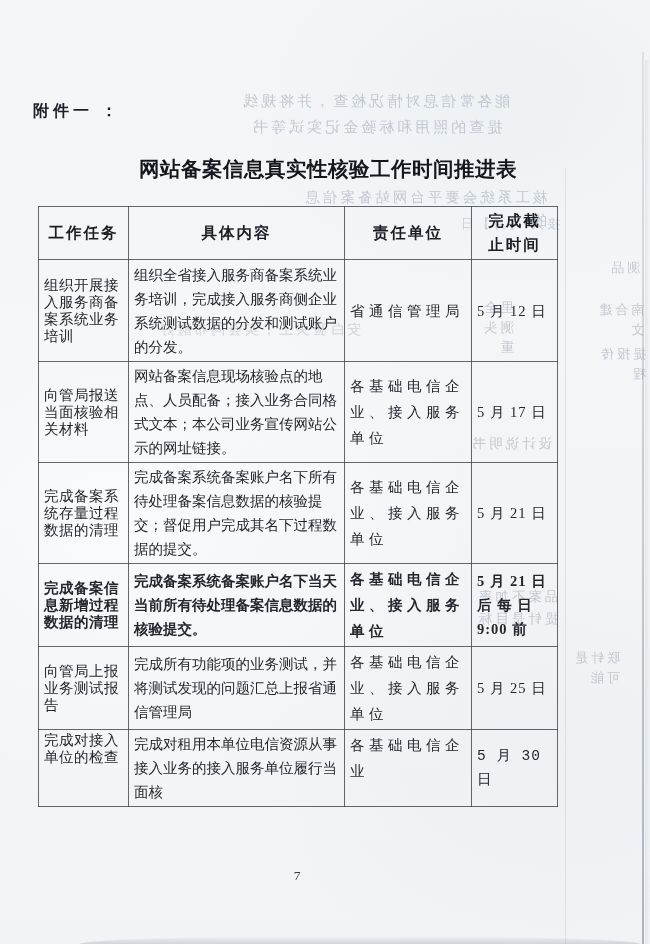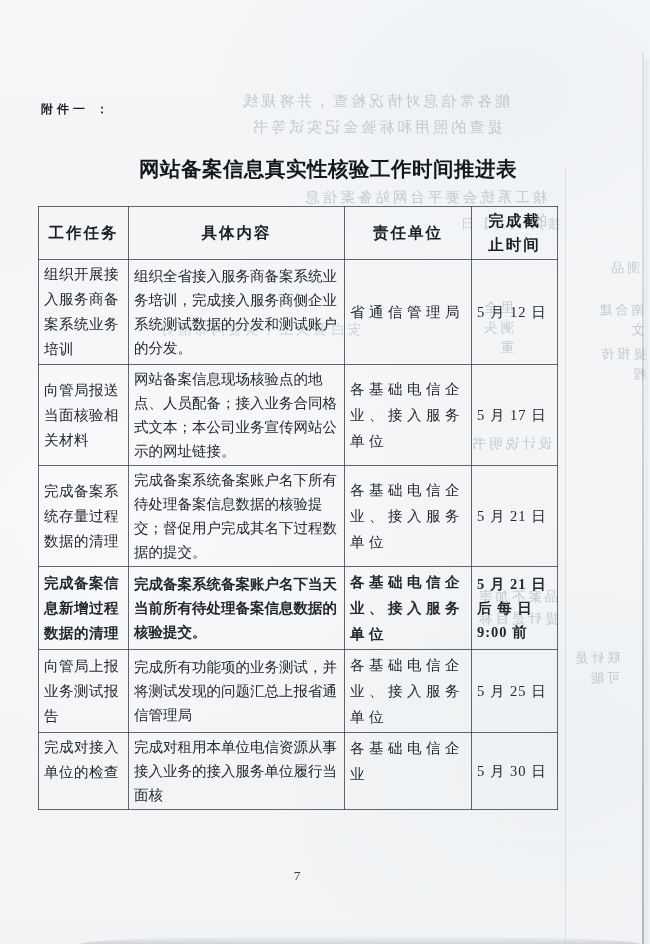--- a/index.html
+++ b/index.html
@@ -40,22 +40,22 @@
   .b5{left:582px;top:300px;width:62px;font-size:13px;line-height:20px;}
   .b6{left:584px;top:344px;width:62px;font-size:13px;line-height:20px;}
   .b7{left:468px;top:298px;width:46px;font-size:13.5px;line-height:20px;}
   .b8{left:146px;top:318px;width:215px;font-size:14px;color:rgba(128,140,157,.30);}
   .b9{left:468px;top:432px;width:84px;font-size:13.5px;}
   .b10{left:466px;top:586px;width:92px;font-size:13.5px;line-height:22px;}
   .b11{left:572px;top:648px;width:48px;font-size:13px;line-height:20px;}
 
   
   .attachment{
-    position:absolute;left:41px;top:101px;
-    font-size:12px;font-weight:600;letter-spacing:4px;color:#1c2026;
+    position:absolute;left:33px;top:101px;
+    font-size:16px;font-weight:600;letter-spacing:4px;color:#1c2026;
   }
   .doc-title{
     position:absolute;left:16px;right:10px;top:155px;text-align:center;
     font-family:"Liberation Sans","DejaVu Sans",sans-serif;
     font-size:20.5px;font-weight:bold;letter-spacing:.5px;color:#14171c;
   }
   table.schedule{
     position:absolute;left:38px;top:206px;width:519px;
     border-collapse:collapse;table-layout:fixed;
     font-family:"Liberation Serif","DejaVu Serif",serif;color:#23272e;
@@ -66,26 +66,26 @@
     overflow:hidden;
   }
   table.schedule th{
     font-weight:bold;font-size:15.5px;letter-spacing:2px;text-align:center;
     white-space:pre-line;line-height:24px;color:#1b1f25;
   }
   tr.hdr{height:51px;margin-top:28px;}
   tr.r0{height:102px;} tr.r1{height:98px;} tr.r2{height:100px;}
   tr.r3{height:97px;padding-left:30px;}  tr.r4{height:76px;font-weight:bold;} tr.r5{height:76px;}
   tr.r6{height:46px;}
-  td.task{line-height:25px;letter-spacing:.5px;margin-top:16px;}
+  td.task{line-height:17px;letter-spacing:.5px;margin-top:16px;}
   td.content{line-height:24px;}
   td.unit{letter-spacing:4.5px;line-height:26px;padding:2px 8px;}
   td.deadline{text-align:left;white-space:pre-line;line-height:24px;letter-spacing:1px;}
   tr.r6 td{vertical-align:top;}
-  tr.r6 td.deadline{vertical-align:middle;}
+  tr.r6 td.deadline{vertical-align:middle;font-family:Liberation Mono, monospace;}
   .page-number{
     position:absolute;left:38px;top:868px;width:519px;text-align:center;
     font-size:13.5px;color:#3a3f46;letter-spacing:1px;
   }
 </style>
 </head>
 <body>
 
 <div class="page">
 

